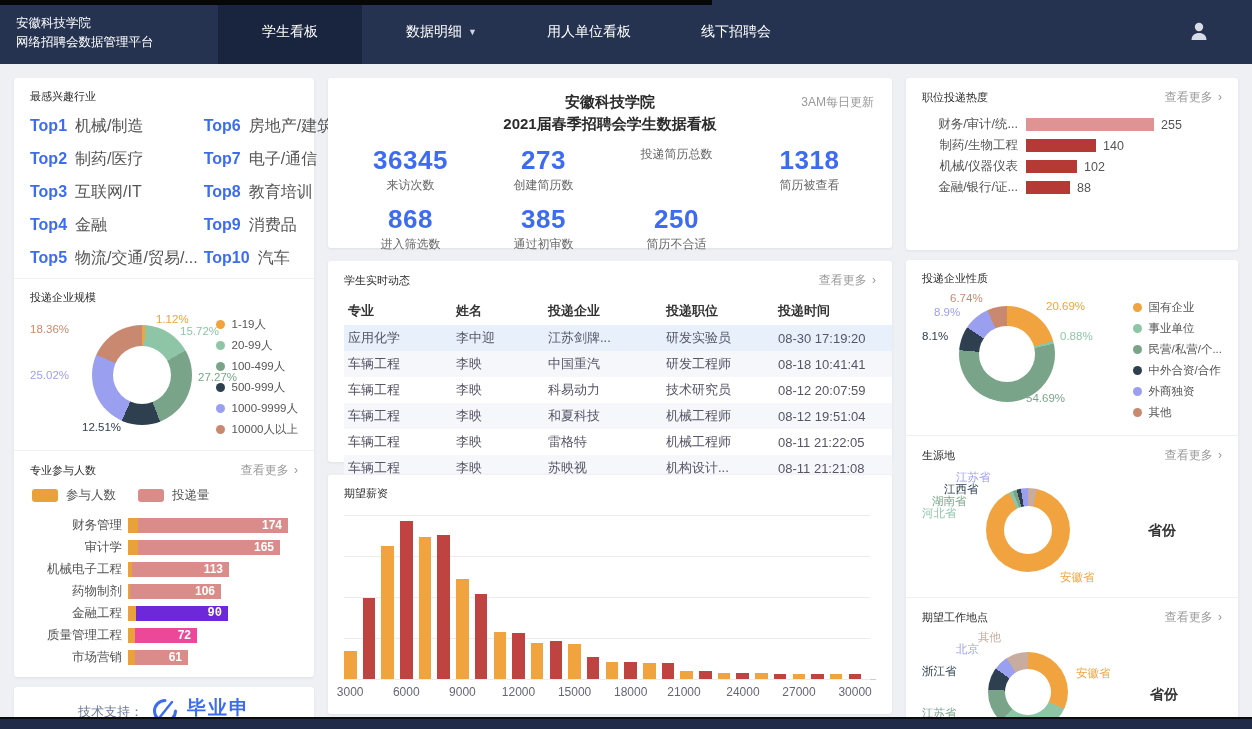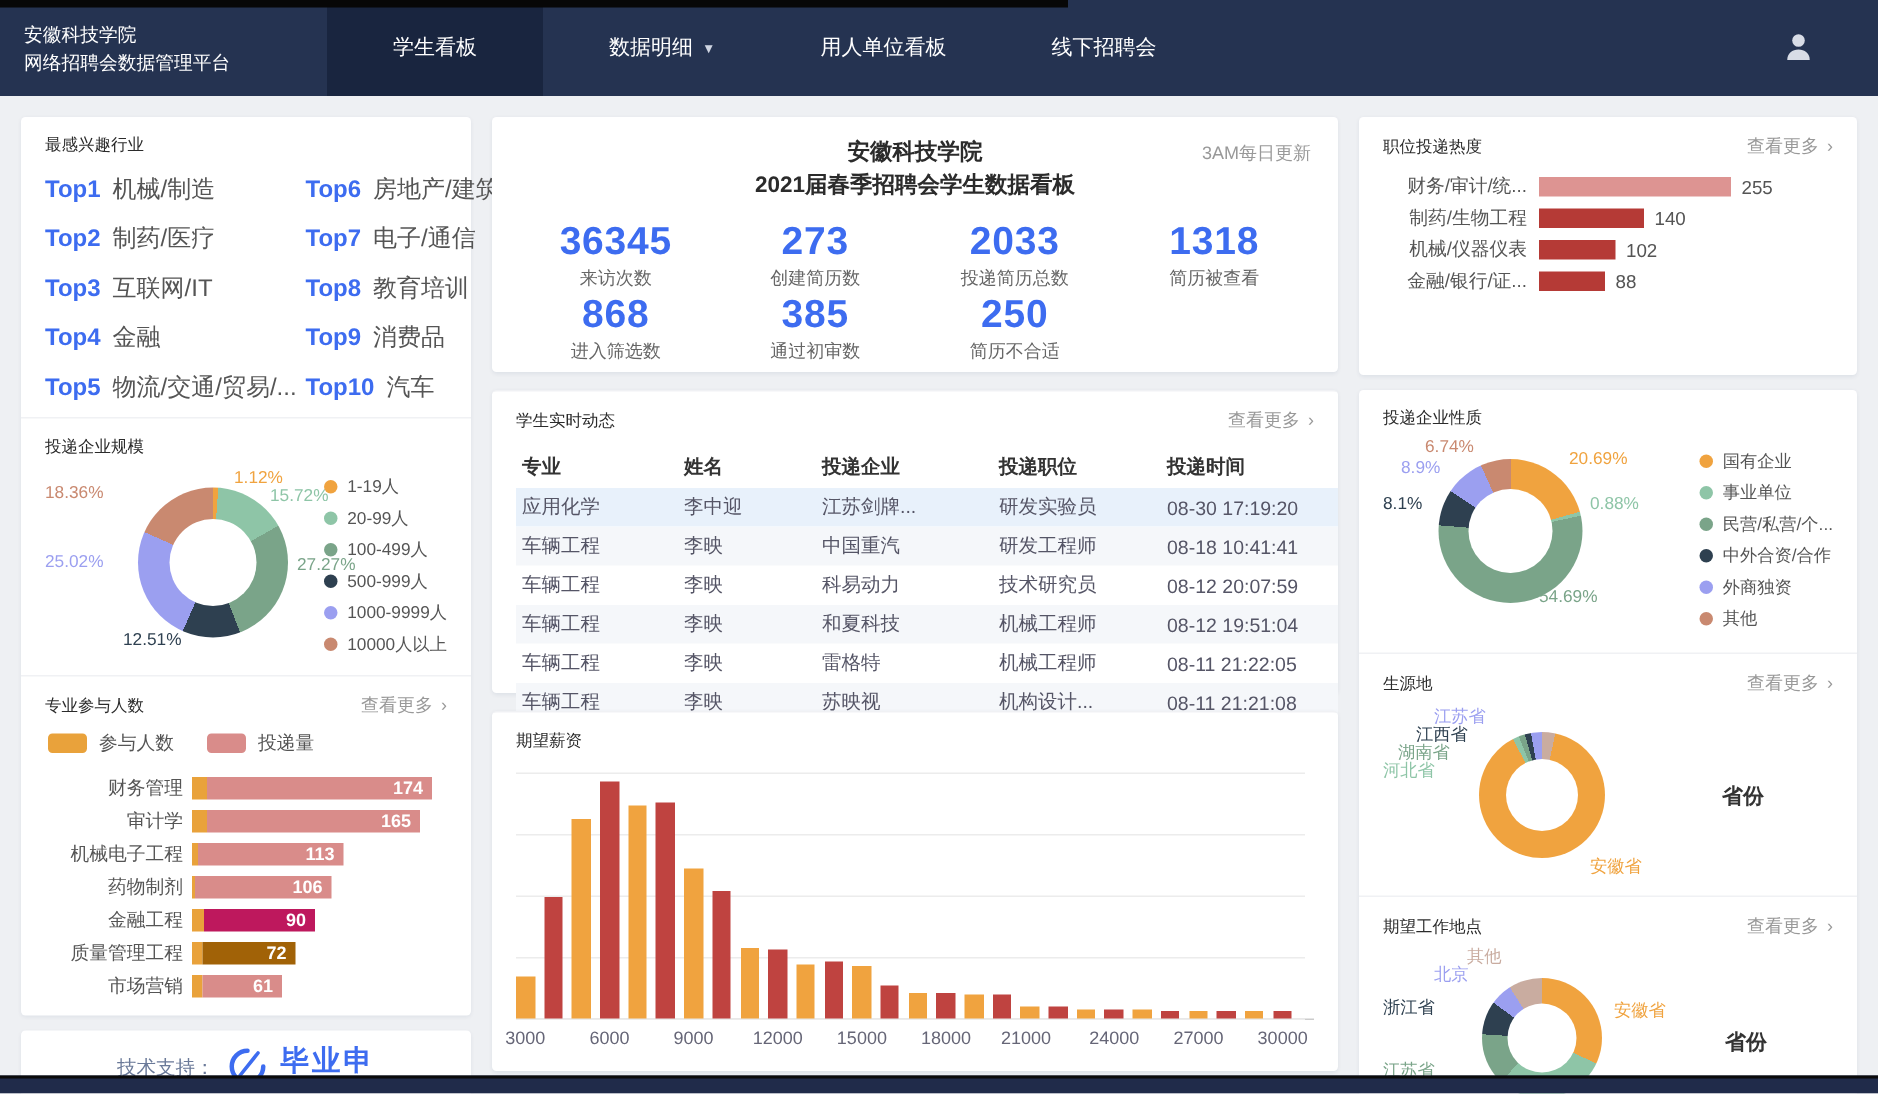--- a/index.html
+++ b/index.html
@@ -52,21 +52,21 @@
   .mj-sw { width:26px; height:13px; border-radius:3px; margin-right:8px; }
   .mj-row { display:flex; align-items:center; height:22px; }
   .mj-cat { width:92px; text-align:right; font-size:12.5px; color:#555; margin-right:6px; white-space:nowrap; }
   .mj-bar { display:flex; align-items:center; height:15px; }
   .mj-orange { height:100%; }
   .mj-pink { height:100%; display:flex; align-items:center; justify-content:flex-end; color:#fff; font-size:12px; font-weight:bold; padding-right:6px; }
 
   
   .ov-head { text-align:center; font-size:15px; font-weight:bold; color:#2b2b2b; line-height:1.45; padding-top:2px; }
   .ov-note { position:absolute; right:18px; top:16px; font-size:12px; color:#999; font-weight:normal; }
-  .ov-grid { display:grid; grid-template-columns:repeat(4,1fr); margin-top:10px; text-align:center; }
+  .ov-grid { display:grid; grid-template-columns:repeat(4,1fr); row-gap:10px; margin-top:10px; text-align:center; }
   .ov-val { font-size:26px; font-weight:bold; color:#3d6cf0; letter-spacing:.5px; }
   .ov-lab { font-size:12px; color:#666; margin-top:1px; }
 
   
   table { width:100%; border-collapse:collapse; table-layout:fixed; }
   th { text-align:left; font-size:13px; color:#333; padding:5px 4px; font-weight:bold; }
   td { font-size:13px; color:#556; padding:4px 4px; white-space:nowrap; overflow:hidden; }
   tbody tr:nth-child(even) { background:#f5f7fa; }
   tbody tr:first-child { background:#e8f1fb; }
 
@@ -261,28 +261,28 @@
               <span class="mj-cat">药物制剂</span>
               <span class="mj-bar">
                 <span class="mj-orange" style="width: 2px; background: rgb(233, 162, 59);"></span>
                 <span class="mj-pink" style="width: 91px; background: rgb(217, 140, 138);">106</span>
               </span>
             </div>
             <div class="mj-row">
               <span class="mj-cat">金融工程</span>
               <span class="mj-bar">
                 <span class="mj-orange" style="width: 8px; background: rgb(233, 162, 59);"></span>
-                <span class="mj-pink" style="width: 74px; background: #be185d;">90</span>
+                <span class="mj-pink" style="width: 92px; background: #6d28d9; font-family: Liberation Mono, monospace;">90</span>
               </span>
             </div>
             <div class="mj-row">
               <span class="mj-cat">质量管理工程</span>
               <span class="mj-bar">
                 <span class="mj-orange" style="width: 7px; background: rgb(233, 162, 59);"></span>
-                <span class="mj-pink" style="width: 62px; background: #a16207;">72</span>
+                <span class="mj-pink" style="width: 62px; background: #ec4899;">72</span>
               </span>
             </div>
             <div class="mj-row">
               <span class="mj-cat">市场营销</span>
               <span class="mj-bar">
                 <span class="mj-orange" style="width: 7px; background: rgb(233, 162, 59);"></span>
                 <span class="mj-pink" style="width: 53px; background: rgb(217, 140, 138);">61</span>
               </span>
             </div>
           </div>
@@ -313,21 +313,20 @@
       <div class="ov-grid" id="overview-stats">
           <div>
             <div class="ov-val">36345</div>
             <div class="ov-lab">来访次数</div>
           </div>
           <div>
             <div class="ov-val">273</div>
             <div class="ov-lab">创建简历数</div>
           </div>
           <div>
-            <div class="ov-val">2033</div>
             <div class="ov-lab">投递简历总数</div>
           </div>
           <div>
             <div class="ov-val">1318</div>
             <div class="ov-lab">简历被查看</div>
           </div>
           <div>
             <div class="ov-val">868</div>
             <div class="ov-lab">进入筛选数</div>
           </div>

